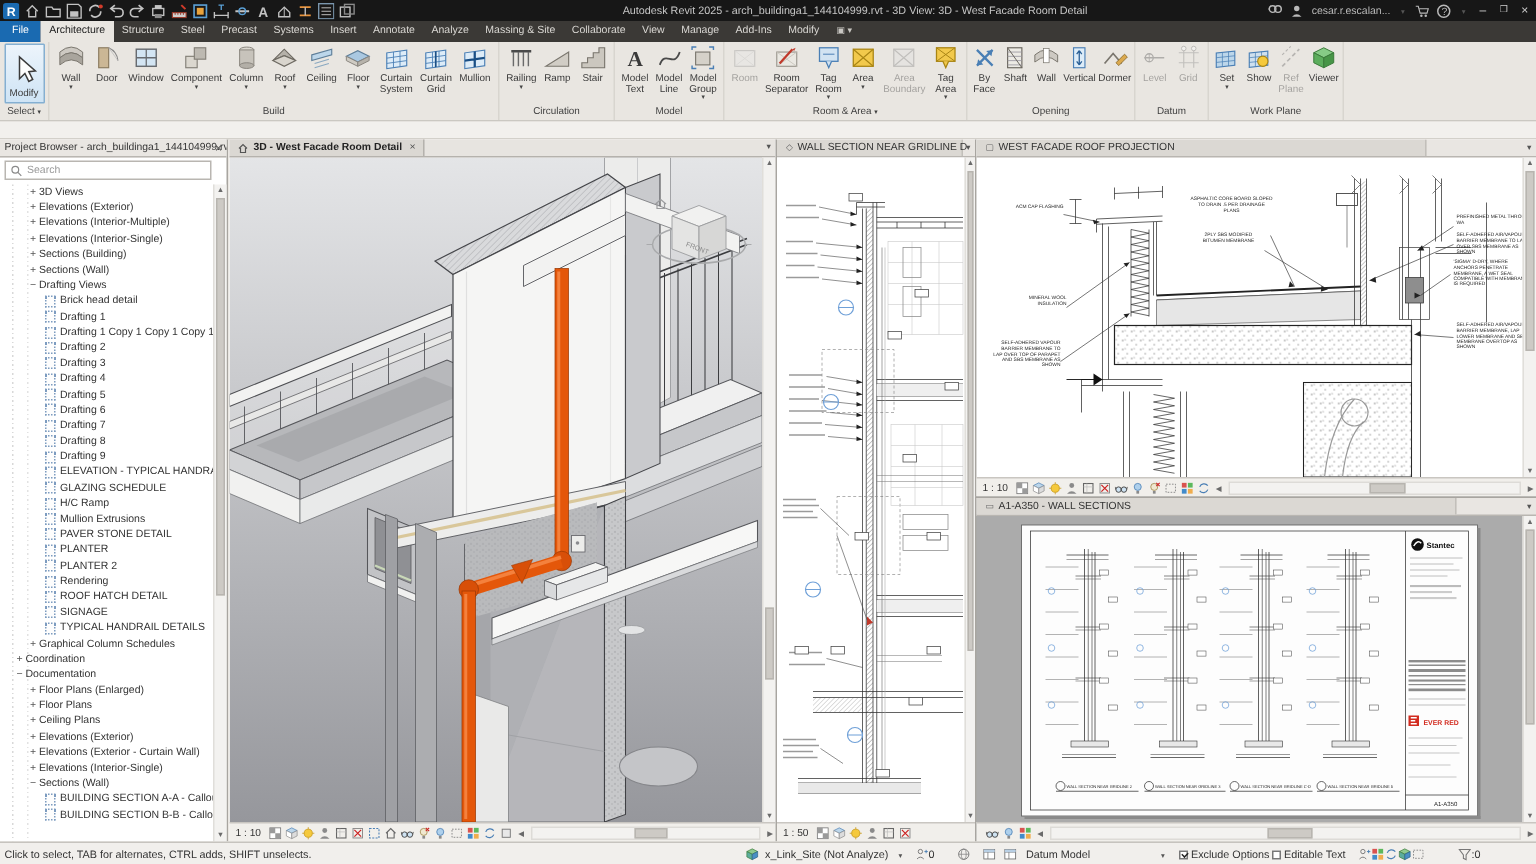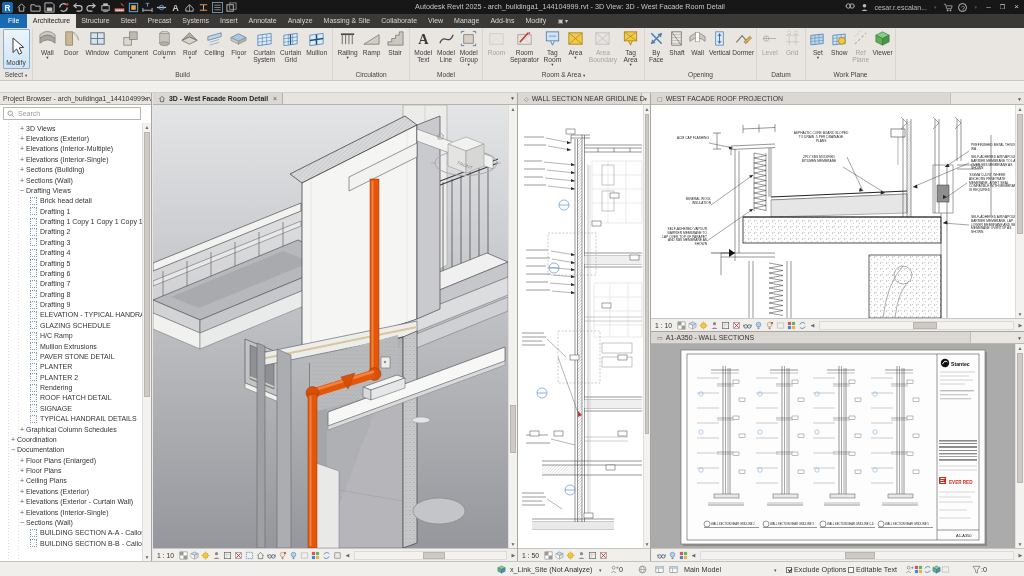--- a/index.html
+++ b/index.html
@@ -1949,38 +1949,39 @@
         </span>
       <span class="sbarrow">◀</span>
       <div class="hsb">
           <div class="thumb" style="left:46%;width:30px"></div>
         </div>
       <span class="sbarrow">▶</span>
     </div>
   </div>
 
   <div id="statusbar">
+    <span id="sb-hint">Click to select, TAB for alternates, CTRL adds, SHIFT unselects.</span>
     <span class="sbitem" style="left:497px"><svg>
           <use href="#v-cube"></use>
         </svg></span>
     <span class="sbitem" style="left:510px">x_Link_Site (Not Analyze)</span>
     <span class="sbitem" style="left:597px"><span class="sdd">▾</span></span>
     <span class="sbitem" style="left:610px"><svg>
           <use href="#v-person2"></use>
         </svg><span>0</span></span>
     <span class="sbitem" style="left:638px"><svg>
           <use href="#v-globe"></use>
         </svg></span>
     <span class="sbitem" style="left:655px"><svg>
           <use href="#v-tbl"></use>
         </svg></span>
     <span class="sbitem" style="left:669px"><svg>
           <use href="#v-tbl"></use>
         </svg></span>
-    <span class="sbitem" style="left:684px">Main Model</span>
+    <span class="sbitem" style="left:684px">Datum Model</span>
     <span class="sbitem" style="left:772px"><span class="sdd">▾</span></span>
     <span class="sbitem" style="left:786px"><span class="cbx on"></span><span>Exclude Options</span></span>
     <span class="sbitem" style="left:848px"><span class="cbx"></span><span>Editable Text</span></span>
     <span class="sbitem" style="left:905px">
       <svg>
           <use href="#v-person2"></use>
         </svg><svg>
           <use href="#v-grid2"></use>
         </svg><svg>
           <use href="#v-swap"></use>

